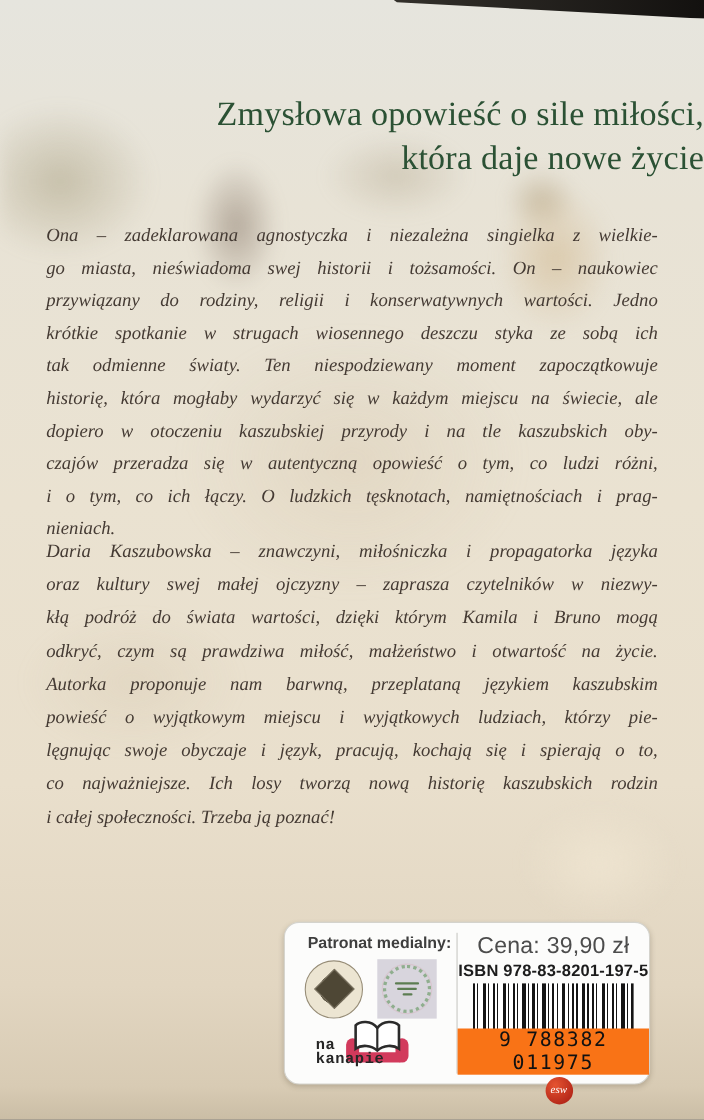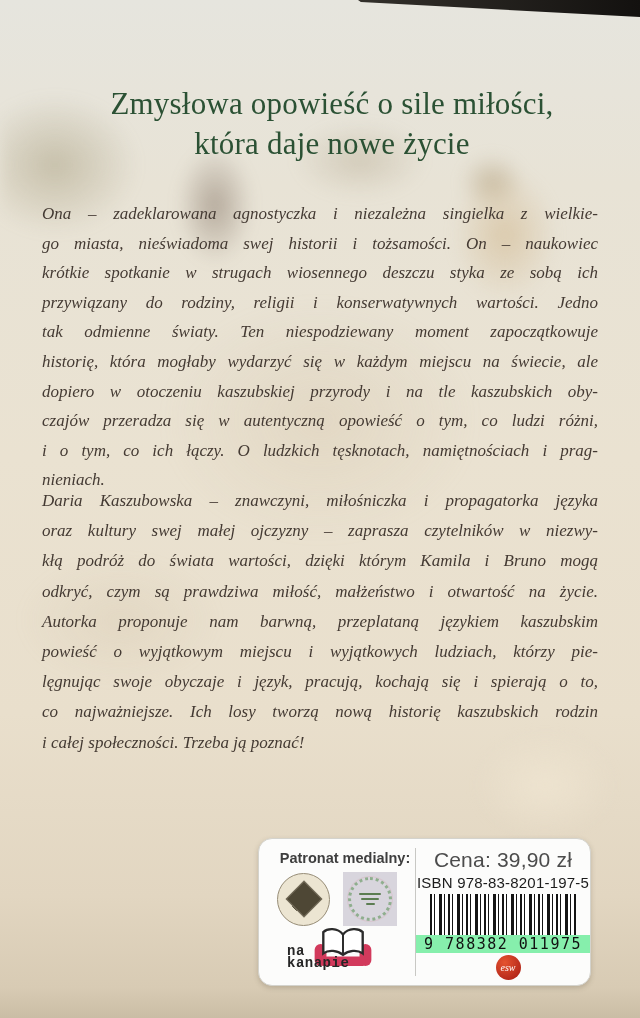--- a/index.html
+++ b/index.html
@@ -13,21 +13,21 @@
       radial-gradient(55px 85px at 215px 205px, rgba(118,100,85,.45), transparent 70%),
       radial-gradient(75px 95px at 505px 235px, rgba(208,182,140,.55), transparent 70%),
       radial-gradient(45px 40px at 492px 182px, rgba(168,148,110,.45), transparent 72%),
       radial-gradient(95px 55px at 360px 160px, rgba(162,148,118,.30), transparent 70%),
       radial-gradient(100px 75px at 545px 785px, rgba(240,230,210,.75), transparent 70%),
       radial-gradient(220px 170px at 320px 420px, rgba(202,182,150,.22), transparent 72%),
       radial-gradient(140px 90px at 120px 620px, rgba(198,180,150,.18), transparent 72%);}
   .top-wedge{position:absolute;top:0;left:358px;width:282px;height:17px;
     background:linear-gradient(90deg,#33302b,#13110f);
     clip-path:polygon(0 0,100% 0,100% 100%,1% 12%);}
-  .title{position:absolute;left:0;right:0;top:84px;text-align:center;
+  .title{position:absolute;left:0;right:0;top:84px;text-align:right;
     color:#2b5134;font-size:31px;line-height:40px;letter-spacing:.2px;margin-left:24px;}
   .body-text{position:absolute;left:42px;width:556px;color:#443a33;
     font-size:17px;line-height:29.6px;font-style:italic;}
   .p1{top:199px;} .p2{top:486px;line-height:30.2px;}
   .bl{text-align:justify;text-align-last:justify;white-space:nowrap;}
   .bl.last{text-align-last:left;}
   
   .info-box{position:absolute;left:258px;top:838px;width:331px;height:146px;
     background:#fcfcfb;border:1px solid #d4d3cd;border-radius:14px;
     box-shadow:0 2px 5px rgba(90,80,60,.25);font-family:"Liberation Sans",sans-serif;}
@@ -45,25 +45,25 @@
   .wreath-text{position:relative;display:flex;flex-direction:column;gap:3px;align-items:center;}
   .wreath-text i{display:block;height:2px;background:#5c7d52;border-radius:1px;}
   .wt1{width:22px;} .wt2{width:18px;} .wt3{width:9px;}
   .nakanapie{position:absolute;top:86px;left:0;right:0;height:56px;}
   .sofa-svg{position:absolute;left:52px;top:0;}
   .nk-text{position:absolute;left:28px;top:20px;color:#262626;
     font-family:Liberation Mono, monospace;font-weight:bold;line-height:12px;font-size:14px;letter-spacing:.5px;}
   .nk-text .l2{font-size:14px;}
   .price-col{position:absolute;left:157px;top:0;right:0;height:100%;text-align:center;}
   .price{margin-top:9px;font-size:21px;color:#4c4c4c;letter-spacing:.2px;}
-  .isbn{margin-top:2px;font-weight:normal;font-size:15px;color:#1c1c1c;letter-spacing:.2px;}
+  .isbn{margin-top:2px;font-weight:bold;font-size:15px;color:#1c1c1c;letter-spacing:.2px;}
   .barcode{margin:3px auto 0;width:146px;height:42px;
     background:repeating-linear-gradient(90deg,#141414 0 2px,#fff 2px 4px,#141414 4px 5px,#fff 5px 9px,#141414 9px 12px,#fff 12px 14px,#141414 14px 15px,#fff 15px 18px);}
-  .bc-digits{margin-top:-1px;font-family:"DejaVu Sans Mono",monospace;font-size:15px;color:#111;
-    letter-spacing:1.5px;background:#86efac;}
+  .bc-digits{margin-top:-1px;font-family:"DejaVu Sans Mono",monospace;font-size:18px;color:#111;
+    letter-spacing:1.5px;background:#f97316;}
   .site-row{margin-top:2px;display:flex;align-items:center;justify-content:center;gap:7px;margin-left:10px;}
   .esv-circle{width:25px;height:25px;border-radius:50%;flex:0 0 auto;
     background:radial-gradient(circle at 35% 30%,#e55330,#b5281a 75%);
     color:#fff;font-family:"Liberation Serif",serif;font-style:italic;font-size:10px;
     display:flex;align-items:center;justify-content:center;}
   .site-wrap{position:relative;}
   .site-name{font-weight:bold;font-size:20px;color:#262626;letter-spacing:.2px;}
   .swoosh{position:absolute;left:6px;bottom:-7px;pointer-events:none;}
 </style>
 </head>
@@ -74,22 +74,22 @@
   <div class="top-wedge"></div>
 
   <div class="title">
     <div>Zmysłowa opowieść o sile miłości,</div>
     <div>która daje nowe życie</div>
   </div>
 
   <div class="body-text p1">
     <div class="bl">Ona – zadeklarowana agnostyczka i niezależna singielka z wielkie-</div>
     <div class="bl">go miasta, nieświadoma swej historii i tożsamości. On – naukowiec</div>
+    <div class="bl">przywiązany do rodziny, religii i konserwatywnych wartości. Jedno</div>
     <div class="bl">krótkie spotkanie w strugach wiosennego deszczu styka ze sobą ich</div>
-    <div class="bl">przywiązany do rodziny, religii i konserwatywnych wartości. Jedno</div>
     <div class="bl">tak odmienne światy. Ten niespodziewany moment zapoczątkowuje</div>
     <div class="bl">historię, która mogłaby wydarzyć się w każdym miejscu na świecie, ale</div>
     <div class="bl">dopiero w otoczeniu kaszubskiej przyrody i na tle kaszubskich oby-</div>
     <div class="bl">czajów przeradza się w autentyczną opowieść o tym, co ludzi różni,</div>
     <div class="bl">i o tym, co ich łączy. O ludzkich tęsknotach, namiętnościach i prag-</div>
     <div class="bl last">nieniach.</div>
   </div>
 
   <div class="body-text p2">
     <div class="bl">Daria Kaszubowska – znawczyni, miłośniczka i propagatorka języka</div>

